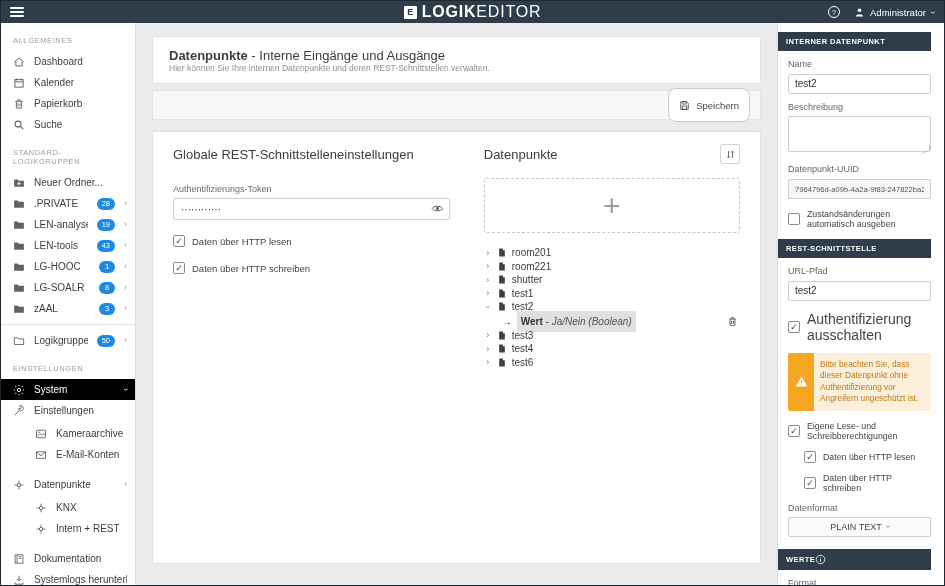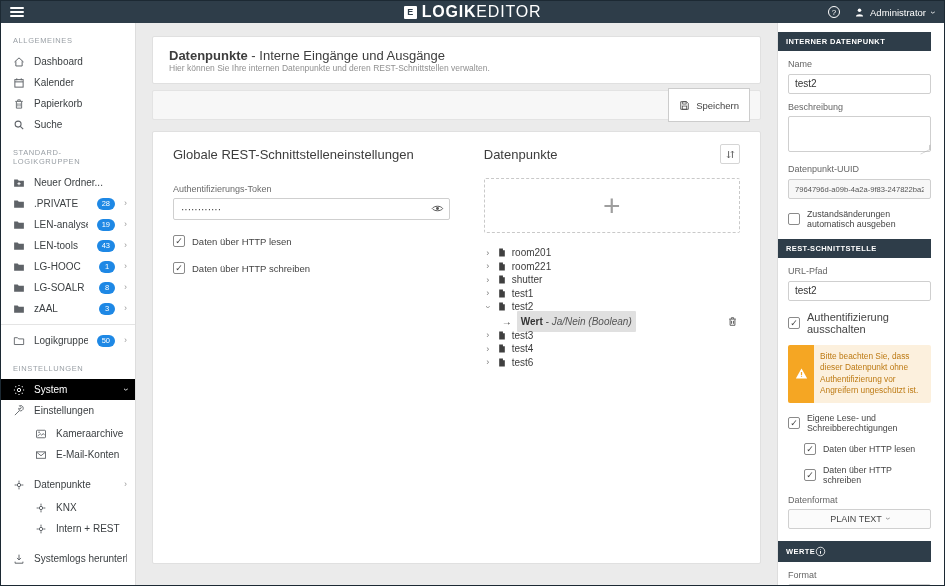--- a/index.html
+++ b/index.html
@@ -48,21 +48,21 @@
   .main { position:absolute; top:22px; left:135px; right:167px; bottom:0; background:#ebebeb;
           padding:13px 16px 26px 16px; overflow:hidden; }
   .card { background:#fff; border:1px solid #e0e0e0; border-radius:2px; }
   .card-title { padding:11px 16px 10px 16px; }
   .pg-title { font-size:13px; color:#3d3d3d; }
   .pg-title b { font-weight:bold; }
   .pg-sub { font-size:8.5px; color:#909090; }
   .toolbar { margin-top:6px; background:#f7f7f7; border:1px solid #e3e3e3; border-radius:2px;
              height:30px; display:flex; align-items:center; justify-content:flex-end; padding:0 10px; }
   .btn { display:flex; align-items:center; gap:6px; background:#fff; border:1px solid #ccc;
-         border-radius:0; height:22px; padding:16px 10px; font-size:9.5px; color:#444; cursor:pointer; }
+         border-radius:8px; height:22px; padding:16px 10px; font-size:9.5px; color:#444; cursor:pointer; }
   .content-card { margin-top:11px; height:433px; display:flex; gap:34px; padding:15px 20px; }
   .col-l { flex:1.08; } .col-r { flex:1; display:flex; flex-direction:column; }
   .sec-h { font-size:13px; color:#3d3d3d; font-weight:400; }
   .fld-label { font-size:9px; color:#6b6b6b; margin:22px 0 4px 0; }
   .inp-wrap { position:relative; }
   .inp { width:100%; height:22px; border:1px solid #cfcfcf; border-radius:2px; font-size:10px;
          color:#333; padding:0 22px 0 7px; background:#fff; outline:none;
          font-family:"Liberation Sans","DejaVu Sans",sans-serif; }
   .eye { position:absolute; right:6px; top:4px; width:13px; height:13px; color:#555; cursor:pointer; }
   .cb { display:flex; align-items:center; gap:7px; font-size:9.5px; color:#444; cursor:pointer; }
@@ -358,20 +358,26 @@
         <span class="lbl">KNX</span>
       </div>
       <div class="sb-item indent">
         <svg class="ic">
           <use href="#datapoint"></use>
         </svg>
         <span class="lbl">Intern + REST</span>
       </div>
       <div class="sb-item">
         <svg class="ic">
+          <use href="#book"></use>
+        </svg>
+        <span class="lbl">Dokumentation</span>
+      </div>
+      <div class="sb-item">
+        <svg class="ic">
           <use href="#download"></use>
         </svg>
         <span class="lbl">Systemlogs herunterladen</span>
       </div>
     </nav>
 
   <div class="main">
     <div class="card card-title">
       <div class="pg-title"><b>Datenpunkte</b><span> - Interne Eingänge und Ausgänge</span></div>
       <div class="pg-sub">Hier können Sie Ihre internen Datenpunkte und deren REST-Schnittstellen verwalten.</div>
@@ -509,21 +515,21 @@
     </div>
 
     <div class="p-head">
       <span>REST-SCHNITTSTELLE</span>
     </div>
     <div class="p-body">
       <div class="p-label">URL-Pfad</div>
       <input class="p-inp" value="test2" style="">
       <label class="cb p-cb">
         <span class="bx">✓</span>
-        <span style="font-size:11px">Authentifizierung ausschalten</span>
+        <span style="font-size:14px">Authentifizierung ausschalten</span>
       </label>
       <div class="warn">
         <div class="warn-ic">
           <svg style="width:13px;height:13px">
               <use href="#warn"></use>
             </svg>
         </div>
         <div class="warn-tx">Bitte beachten Sie, dass dieser Datenpunkt ohne Authentifizierung vor Angreifern ungeschützt ist.</div>
       </div>
       <label class="cb p-cb">

